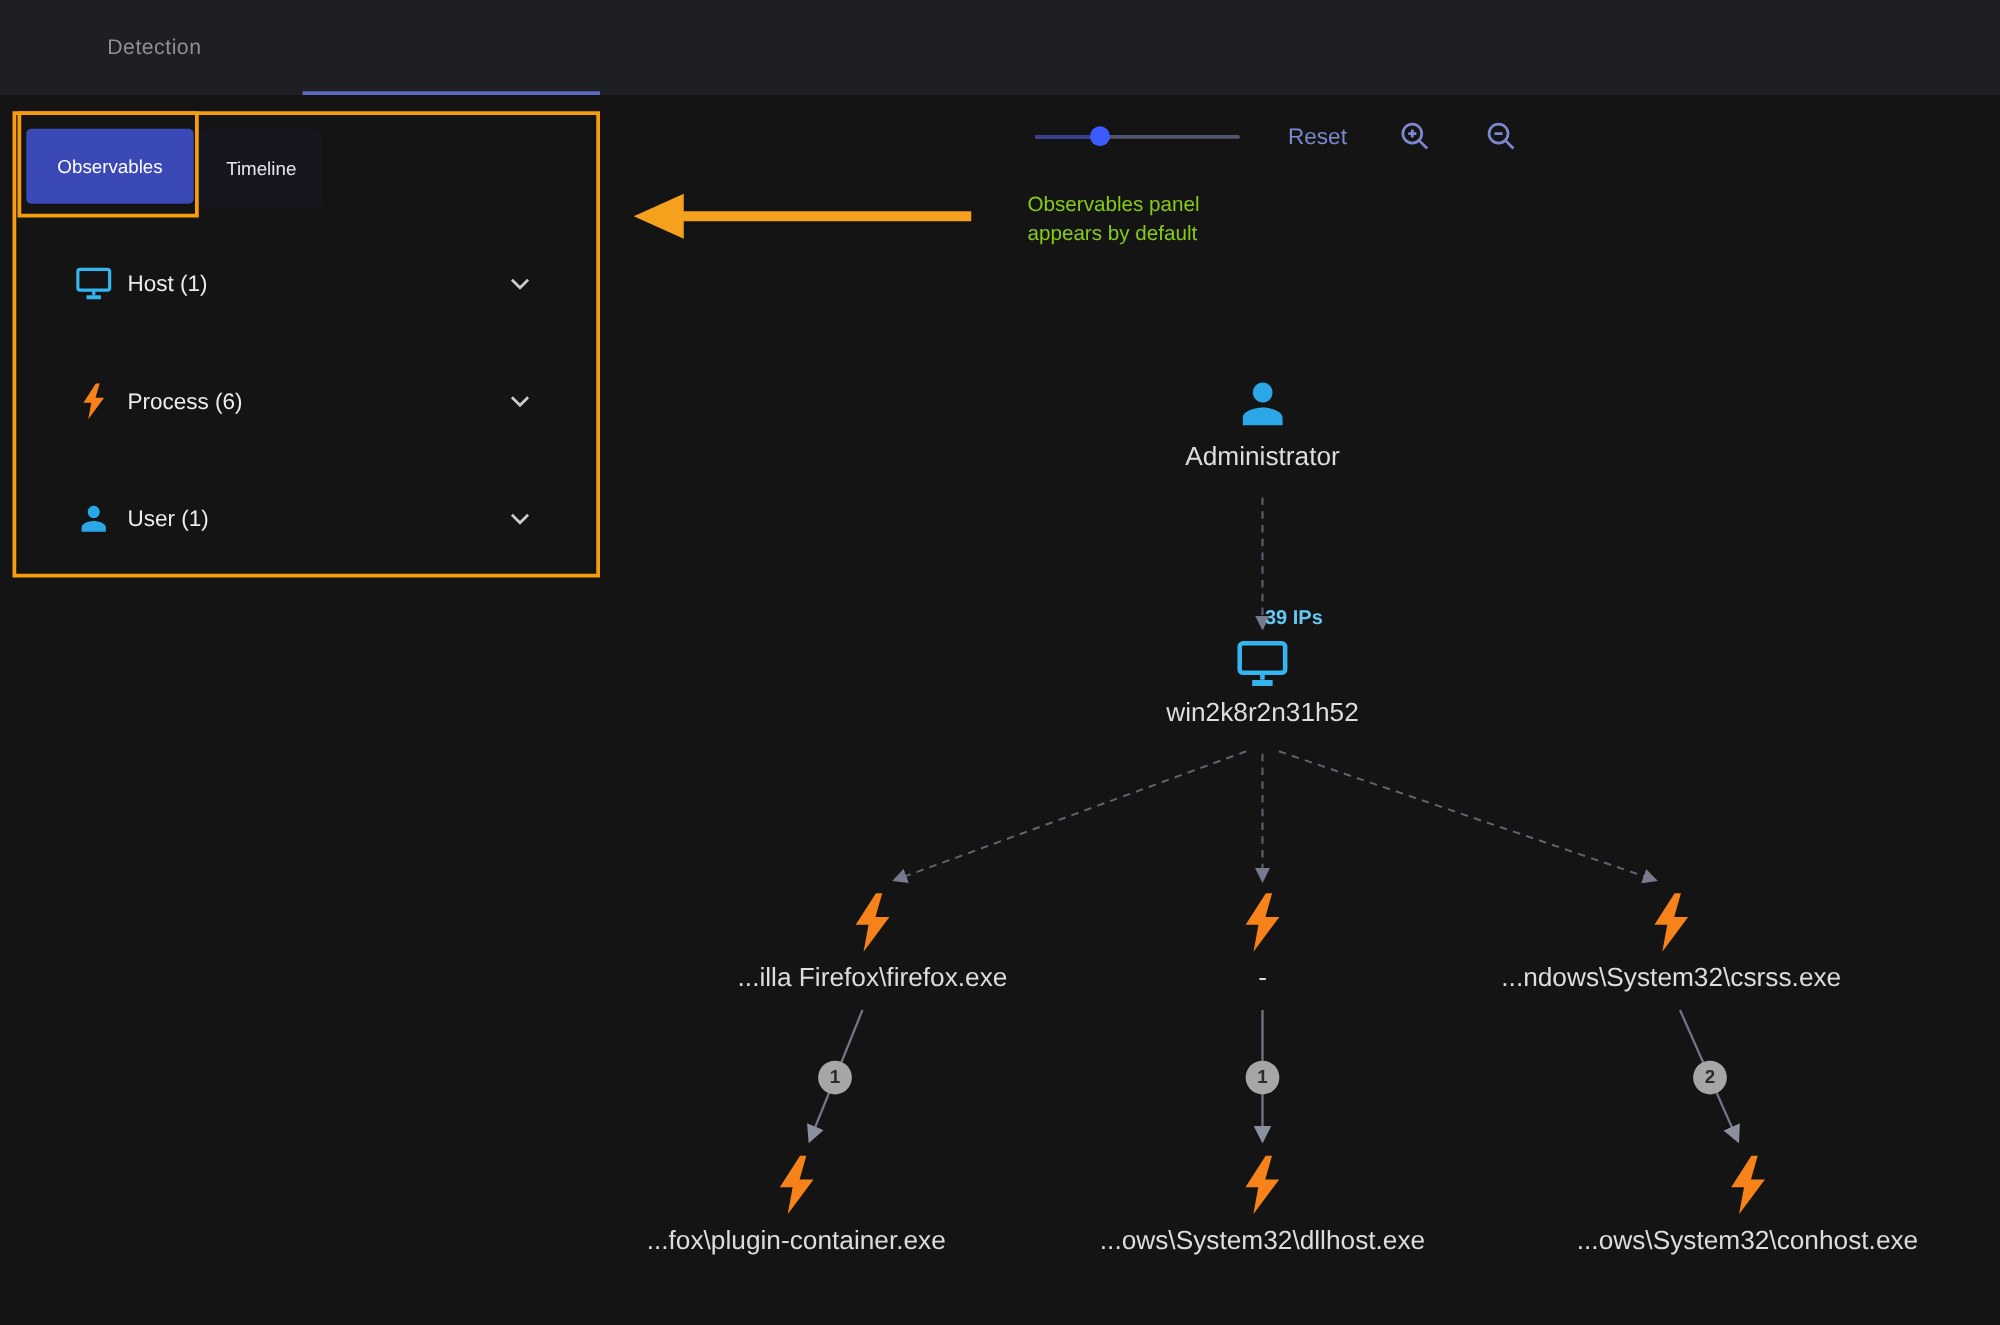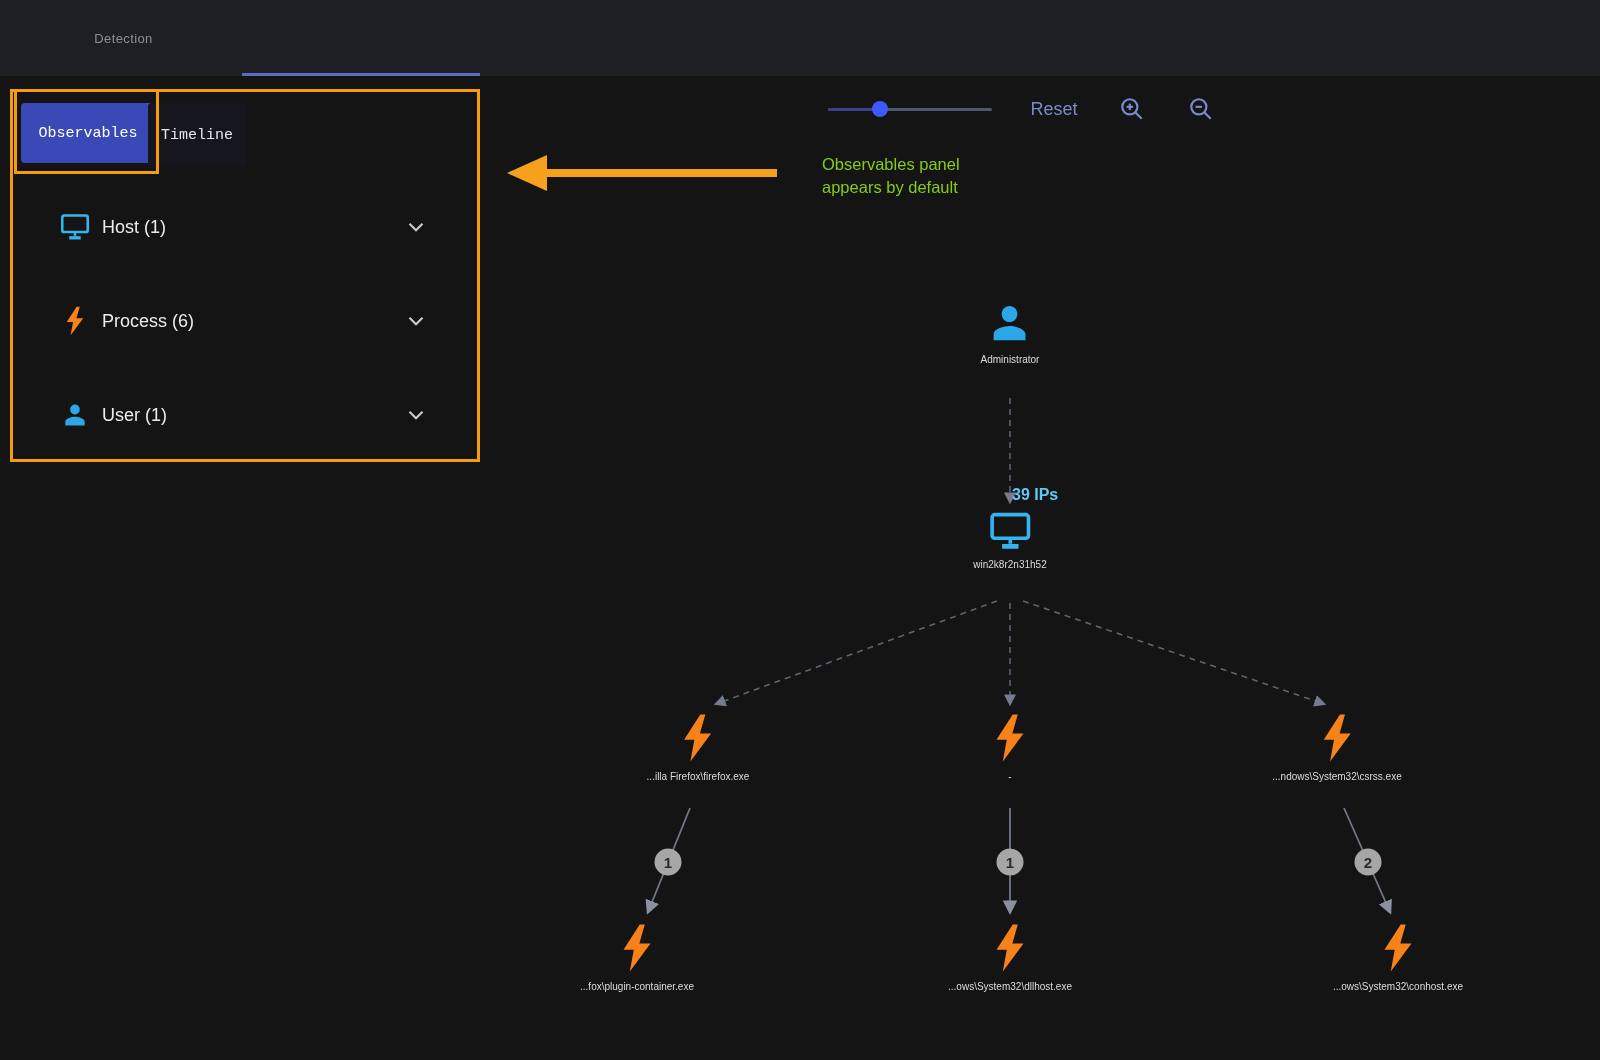--- a/index.html
+++ b/index.html
@@ -13,45 +13,45 @@
   }
 
   
   .topbar {
     position:absolute; left:0; top:0; width:1600px; height:76px;
     background:#1e1f22;
   }
   .top-tab {
     position:absolute; top:0; height:76px; width:237px;
     display:flex; align-items:center; justify-content:center;
-    font-size:13px; font-weight:500; letter-spacing:.4px;
+    font-size:17px; font-weight:500; letter-spacing:.4px;
     color:#8d8f94; cursor:pointer;
   }
   .top-tab.active { color:#d9dadd; }
   .top-tab-underline {
     position:absolute; left:242px; top:73px; width:238px; height:3px;
     background:#5c6bc0;
   }
 
   
   .obs-outer-box {
     position:absolute; left:10px; top:89px; width:470px; height:373px;
     border:3px solid #f59d0d; pointer-events:none;
   }
   .obs-inner-box {
     position:absolute; left:14px; top:89px; width:145px; height:85px;
     border:3px solid #f59d0d; pointer-events:none;
   }
   .obs-tab {
     position:absolute; border-radius:4px;
     display:flex; align-items:center; justify-content:center;
-    font-size:15px; color:#ffffff; cursor:pointer;font-family:Liberation Mono, monospace;
+    font-size:15px; color:#ffffff; cursor:pointer;
   }
   .obs-tab.observables { left:21px; top:103px; width:134px; height:60px; background:#3a49b5; }
-  .obs-tab.timeline    { left:148px; top:103px; width:98px; height:64px; background:#16161f; color:#e6e6ea; }
+  .obs-tab.timeline    { left:160px; top:103px; width:98px; height:64px; background:#16161f; color:#e6e6ea; }
 
   .obs-row {
     position:absolute; left:20px; width:440px; height:62px;
     display:flex; align-items:center; cursor:pointer;
   }
   .obs-row .row-icon { width:34px; margin-left:38px; display:flex; justify-content:center; }
   .obs-row .row-label { margin-left:10px; font-size:18px; color:#ececee; }
   .obs-row .row-chevron { position:absolute; left:383px; top:50%; transform:translateY(-50%); width:26px; height:26px; color:#c9cace; }
 
   
@@ -75,21 +75,21 @@
   .zoom-btn.in  { left:1119px; }
   .zoom-btn.out { left:1188px; }
 
   
   .edges-svg { position:absolute; left:0; top:0; width:1600px; height:1060px; pointer-events:none; }
   .g-node {
     position:absolute; transform:translateX(-50%);
     display:flex; flex-direction:column; align-items:center;
     cursor:pointer; z-index:2;
   }
-  .g-node .g-label { margin-top:8px; font-size:10px; color:#dddddf; white-space:nowrap; }
+  .g-node .g-label { margin-top:8px; font-size:21px; color:#dddddf; white-space:nowrap; }
   .icon-user    { color:#2ba7e8; }
   .icon-host    { color:#35b5ef; }
   .icon-process { color:#f8821a; }
 
   .edge-label {
     position:absolute; left:1012px; top:486px; z-index:2;
     font-size:16px; font-weight:bold; color:#62c8f5;
   }
   .count-badge {
     position:absolute; transform:translate(-50%,-50%);

